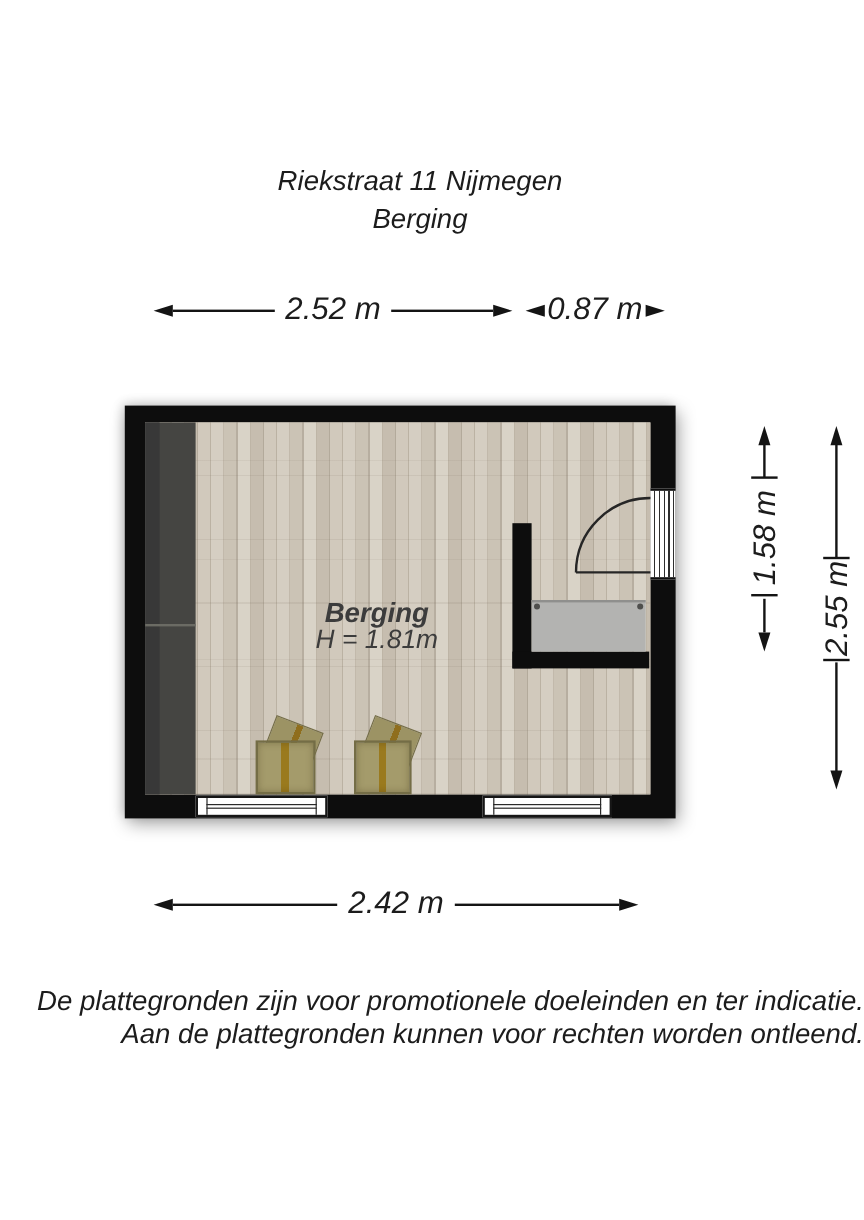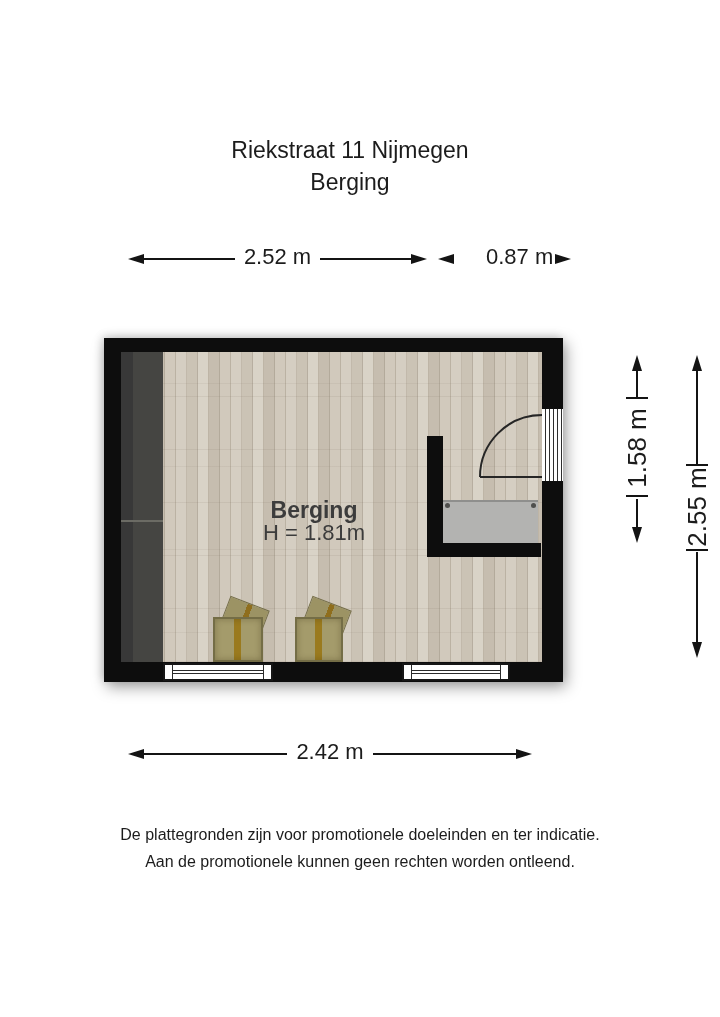--- a/index.html
+++ b/index.html
@@ -3,32 +3,32 @@
 <meta charset="utf-8">
 <style>
   :root{
     --wall:#0d0d0d; --floor-base:#ccc5b8; --closet:#454542; --closet-strip:#383838;
     --counter:#b3b3b1; --box-fill:#a49b6b; --box-strap:#9a7a1e; --box-edge:#746d46;
     --line:#141414; --text:#1c1c1c; --room-text:#3c3c3c; --background:#ffffff;
   }
   *{margin:0;padding:0;box-sizing:border-box;}
   html,body{background:var(--background);}
   body{font-family:"Liberation Sans","DejaVu Sans",sans-serif;color:var(--text);}
-  .page{position:relative;width:720px;height:1017px;background:var(--background);overflow:hidden;}
+  .page{position:relative;width:720px;height:1017px;background:var(--background);overflow:hidden;font-style:italic;}
 
   
   .title{position:absolute;left:0;top:136px;width:700px;text-align:center;}
   .title .l1{font-size:23px;line-height:28px;}
   .title .l2{font-size:23px;line-height:28px;margin-top:4px;}
 
   
   .hdim{position:absolute;display:flex;align-items:center;height:26px;}
   .hdim .dline{flex:1;height:2px;background:var(--line);min-width:0;}
-  .hdim .dtext{padding:0 9px;font-size:22px;line-height:1;white-space:nowrap;transform:translateY(-2px);}
-  .hdim.tight .dtext{padding:0 2px;margin-left:30px;}
+  .hdim .dtext{padding:0 9px;font-size:26px;line-height:1;white-space:nowrap;transform:translateY(-2px);}
+  .hdim.tight .dtext{padding:0 2px;}
   .ah{width:0;height:0;border-top:5px solid transparent;border-bottom:5px solid transparent;flex:0 0 auto;}
   .ah.left{border-right:16px solid var(--line);}
   .ah.right{border-left:16px solid var(--line);}
 
   .vdim{position:absolute;width:22px;}
   .vdim i{display:block;position:absolute;}
   .va{width:0;height:0;border-left:5px solid transparent;border-right:5px solid transparent;left:6px;}
   .va.up{top:0;border-bottom:16px solid var(--line);}
   .va.down{bottom:0;border-top:16px solid var(--line);}
   .vline{left:10px;width:2px;background:var(--line);}
@@ -79,21 +79,21 @@
        background:linear-gradient(90deg,var(--box-fill) 0 42%, var(--box-strap) 42% 57%, var(--box-fill) 57%);
        border:2px solid var(--box-edge);box-shadow:inset 0 0 6px rgba(60,50,20,.35);}
   .box.b1{left:109px;top:279px;}
   .box.b2{left:191px;top:279px;width:48px;}
 
   .room-label{position:absolute;left:110px;top:160px;width:200px;text-align:center;color:var(--room-text);}
   .room-label .rname{font-size:23px;line-height:24px;font-weight:600;}
   .room-label .rheight{font-size:22px;line-height:21px;}
 
   
-  .disclaimer{position:absolute;left:0;top:821px;width:720px;text-align:center;font-size:16px;line-height:27px;}
+  .disclaimer{position:absolute;left:0;top:821px;width:720px;text-align:right;font-size:23px;line-height:27px;}
 </style>
 </head>
 <body>
 
 <div class="page">
 
   <div class="title">
     <div class="l1">Riekstraat 11 Nijmegen</div>
     <div class="l2">Berging</div>
   </div>
@@ -164,16 +164,16 @@
   <div class="hdim" style="left:128px;top:741px;width:404px;">
     <span class="ah left"></span>
     <span class="dline"></span>
     <span class="dtext">2.42 m</span>
     <span class="dline"></span>
     <span class="ah right"></span>
   </div>
 
   <div class="disclaimer">
     <div>De plattegronden zijn voor promotionele doeleinden en ter indicatie.</div>
-    <div>Aan de promotionele kunnen geen rechten worden ontleend.</div>
+    <div>Aan de plattegronden kunnen voor rechten worden ontleend.</div>
   </div>
 
 </div>
 
 </body></html>

